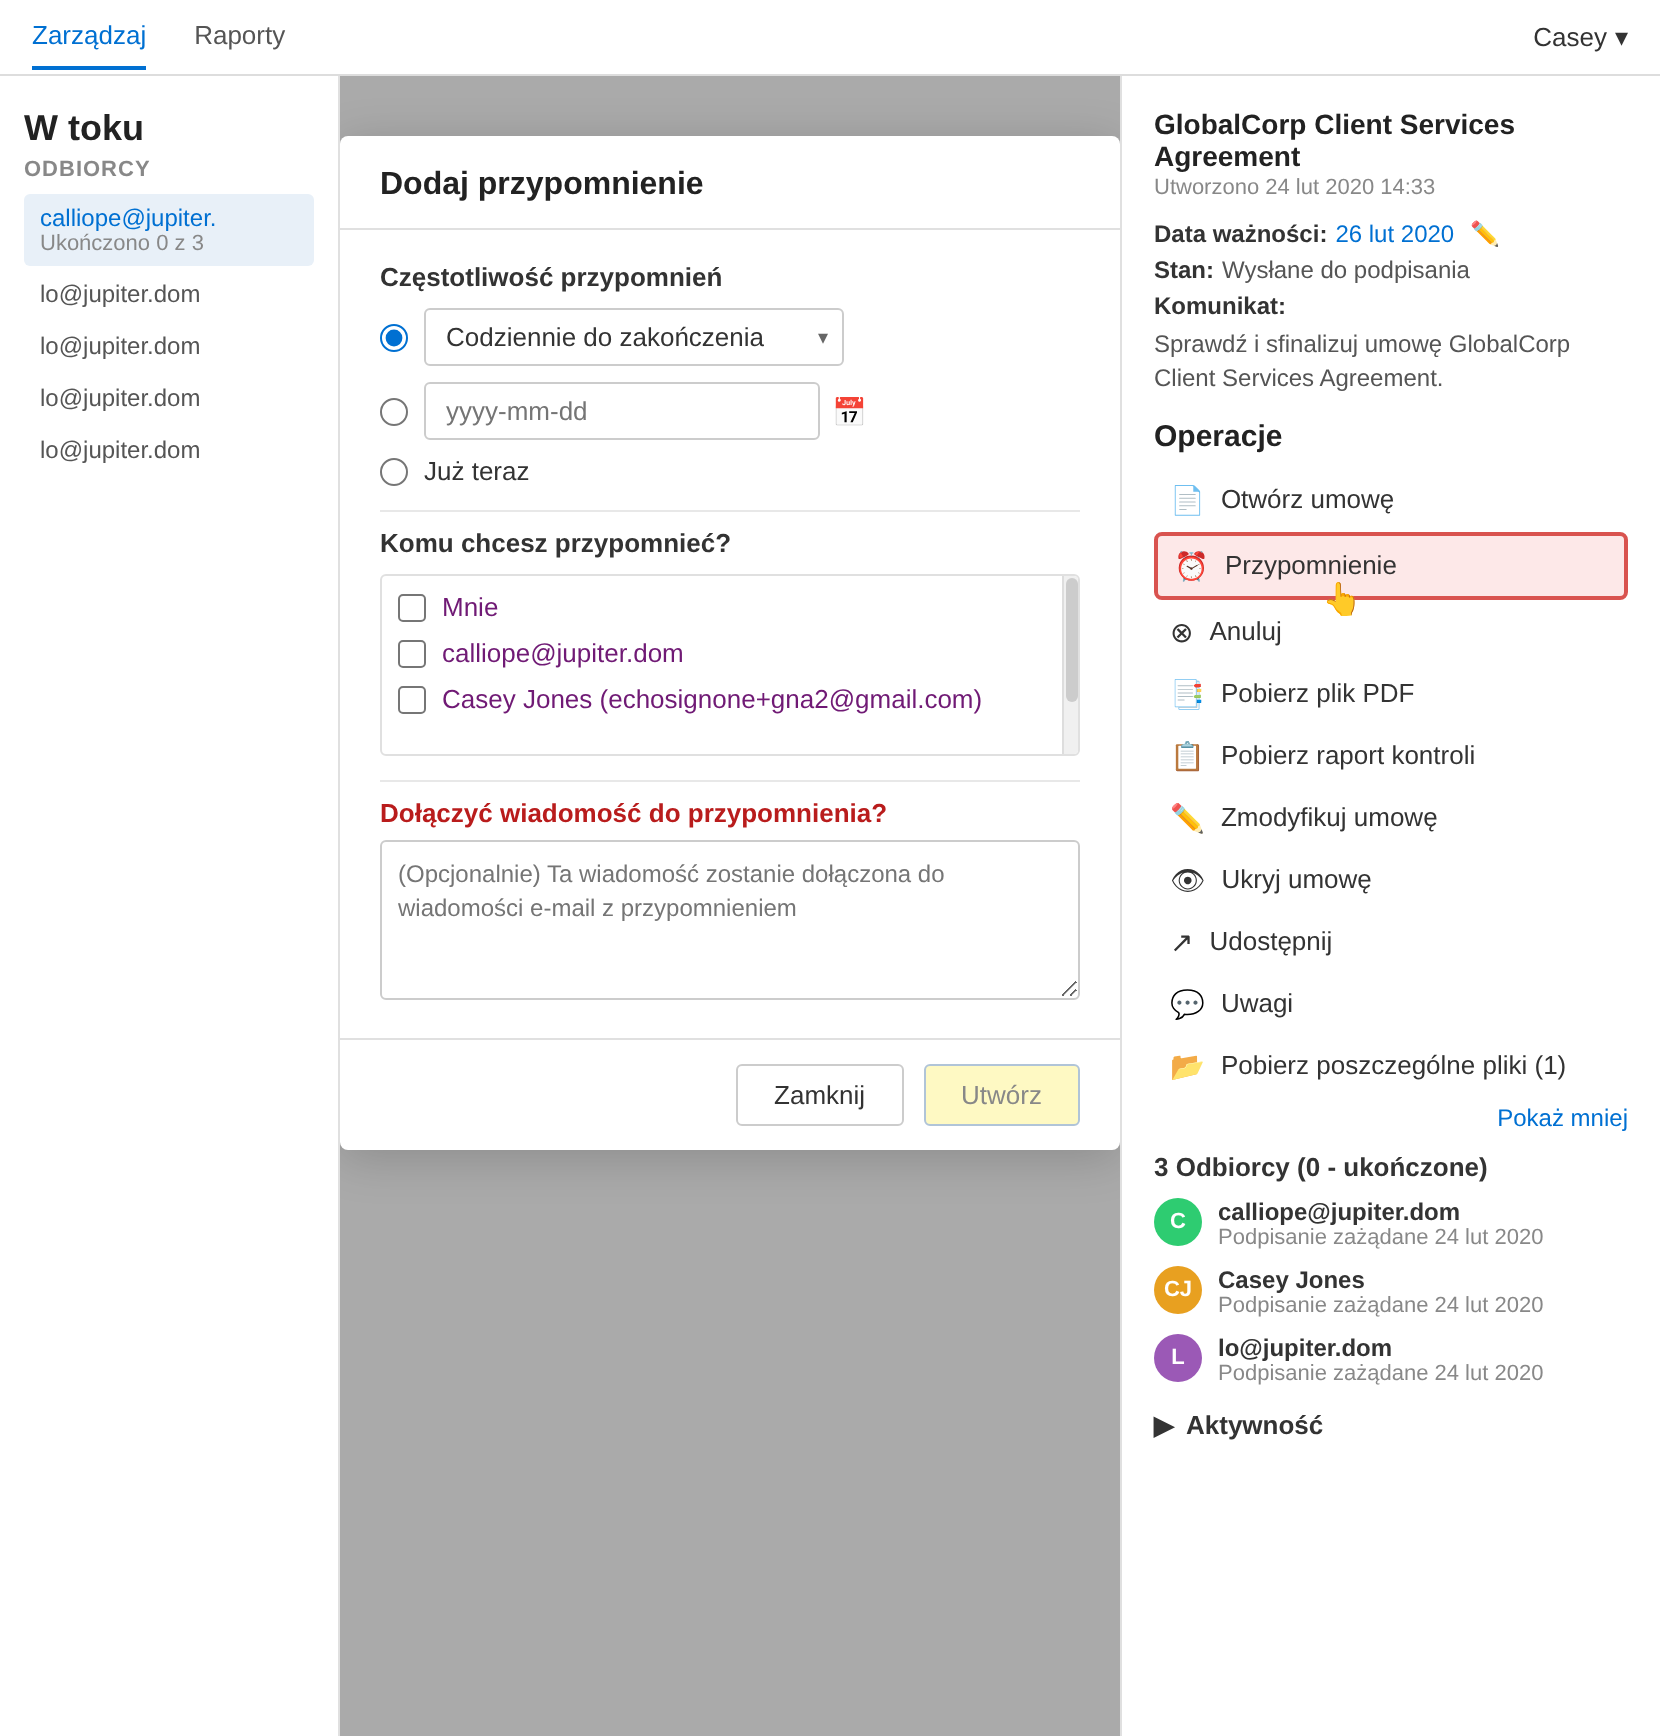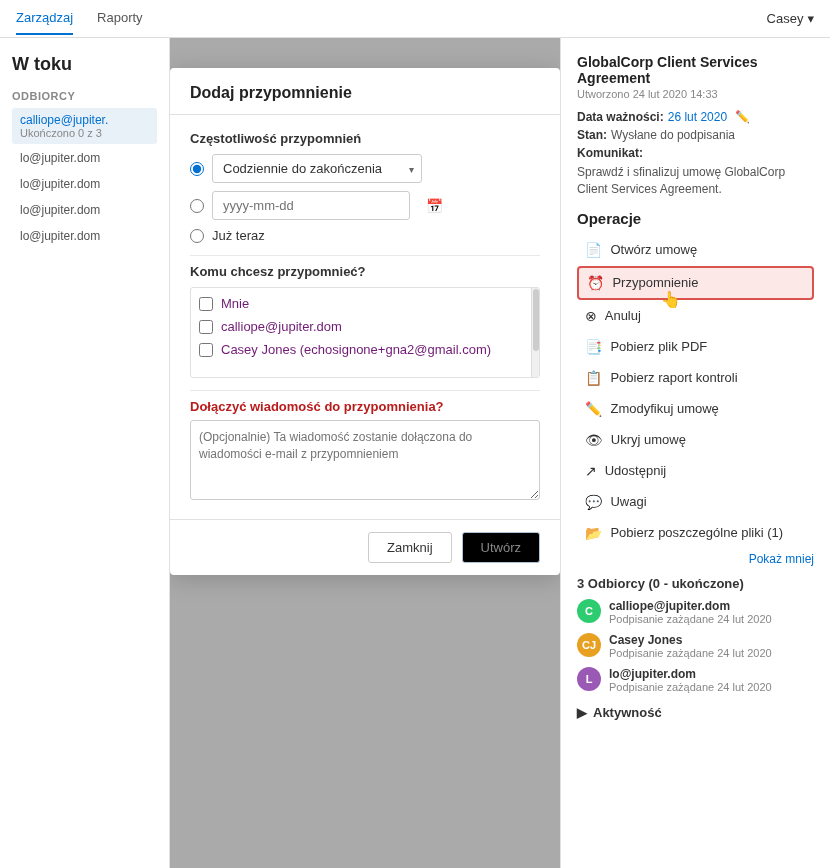--- a/index.html
+++ b/index.html
@@ -21,21 +21,21 @@
     .top-nav-right { display: flex; align-items: center; gap: 4px; color: #333; font-size: 13px; cursor: pointer; }
 
     
     .main-layout { display: flex; height: calc(868px - 38px); }
 
     
     .sidebar {
       width: 170px; background: #fff; border-right: 1px solid #e0e0e0;
       padding: 16px 12px; overflow-y: auto; flex-shrink: 0;
     }
-    .sidebar-section-title { font-size: 18px; font-weight: 600; margin-bottom: 15px; color: #222; }
+    .sidebar-section-title { font-size: 18px; font-weight: 600; margin-bottom: 4px; color: #222; }
     .sidebar-label { font-size: 11px; color: #888; font-weight: 600; margin-bottom: 6px; letter-spacing: 0.5px; }
     .sidebar-item {
       padding: 5px 8px; border-radius: 3px; cursor: pointer;
       font-size: 12px; color: #0070d2; margin-bottom: 2px;
       background: #e8f0f8;
     }
     .sidebar-item .sub { font-size: 11px; color: #888; }
     .sidebar-item-plain {
       padding: 5px 8px; font-size: 12px; color: #555; margin-bottom: 2px;
       cursor: pointer;
@@ -115,21 +115,21 @@
     .select-styled {
       width: 100%; padding: 6px 28px 6px 10px; border: 1px solid #ccc;
       border-radius: 3px; font-size: 13px; color: #333; background: #fff;
       appearance: none; cursor: pointer;
     }
     .select-arrow {
       position: absolute; right: 8px; top: 50%; transform: translateY(-50%);
       pointer-events: none; color: #666; font-size: 10px;
     }
 
-    .date-input-wrapper { display: flex; align-items: center; gap: 16px; width: 210px; }
+    .date-input-wrapper { display: flex; align-items: center; gap: 6px; width: 210px; }
     .date-input {
       flex: 1; padding: 6px 10px; border: 1px solid #ccc; border-radius: 3px;
       font-size: 13px; color: #aaa;
     }
     .cal-icon { cursor: pointer; color: #666; font-size: 14px; }
 
     .checkbox-group { margin-bottom: 12px; }
     .checkbox-row { display: flex; align-items: center; gap: 8px; margin-bottom: 8px; }
     .cb-input { width: 14px; height: 14px; cursor: pointer; }
     .cb-label { font-size: 13px; color: #701a75; text-align: center; }
@@ -160,21 +160,21 @@
 
     .modal-footer {
       padding: 12px 20px; border-top: 1px solid #e0e0e0;
       display: flex; justify-content: flex-end; gap: 10px;
     }
     .btn {
       padding: 7px 18px; border-radius: 3px; font-size: 13px; cursor: pointer;
       border: 1px solid #ccc; background: #fff; color: #333;
     }
     .btn-primary {
-      background: #000000; color: #888; border-color: #b0c4d8; cursor: default; text-align: center;
+      background: #fef9c3; color: #888; border-color: #b0c4d8; cursor: default; text-align: center;
     }
   </style>
 </head>
 <body>
 
 <div class="top-nav">
   <div class="top-nav-left">
     <div class="top-nav-tab active">Zarządzaj</div>
     <div class="top-nav-tab">Raporty</div>
   </div>

